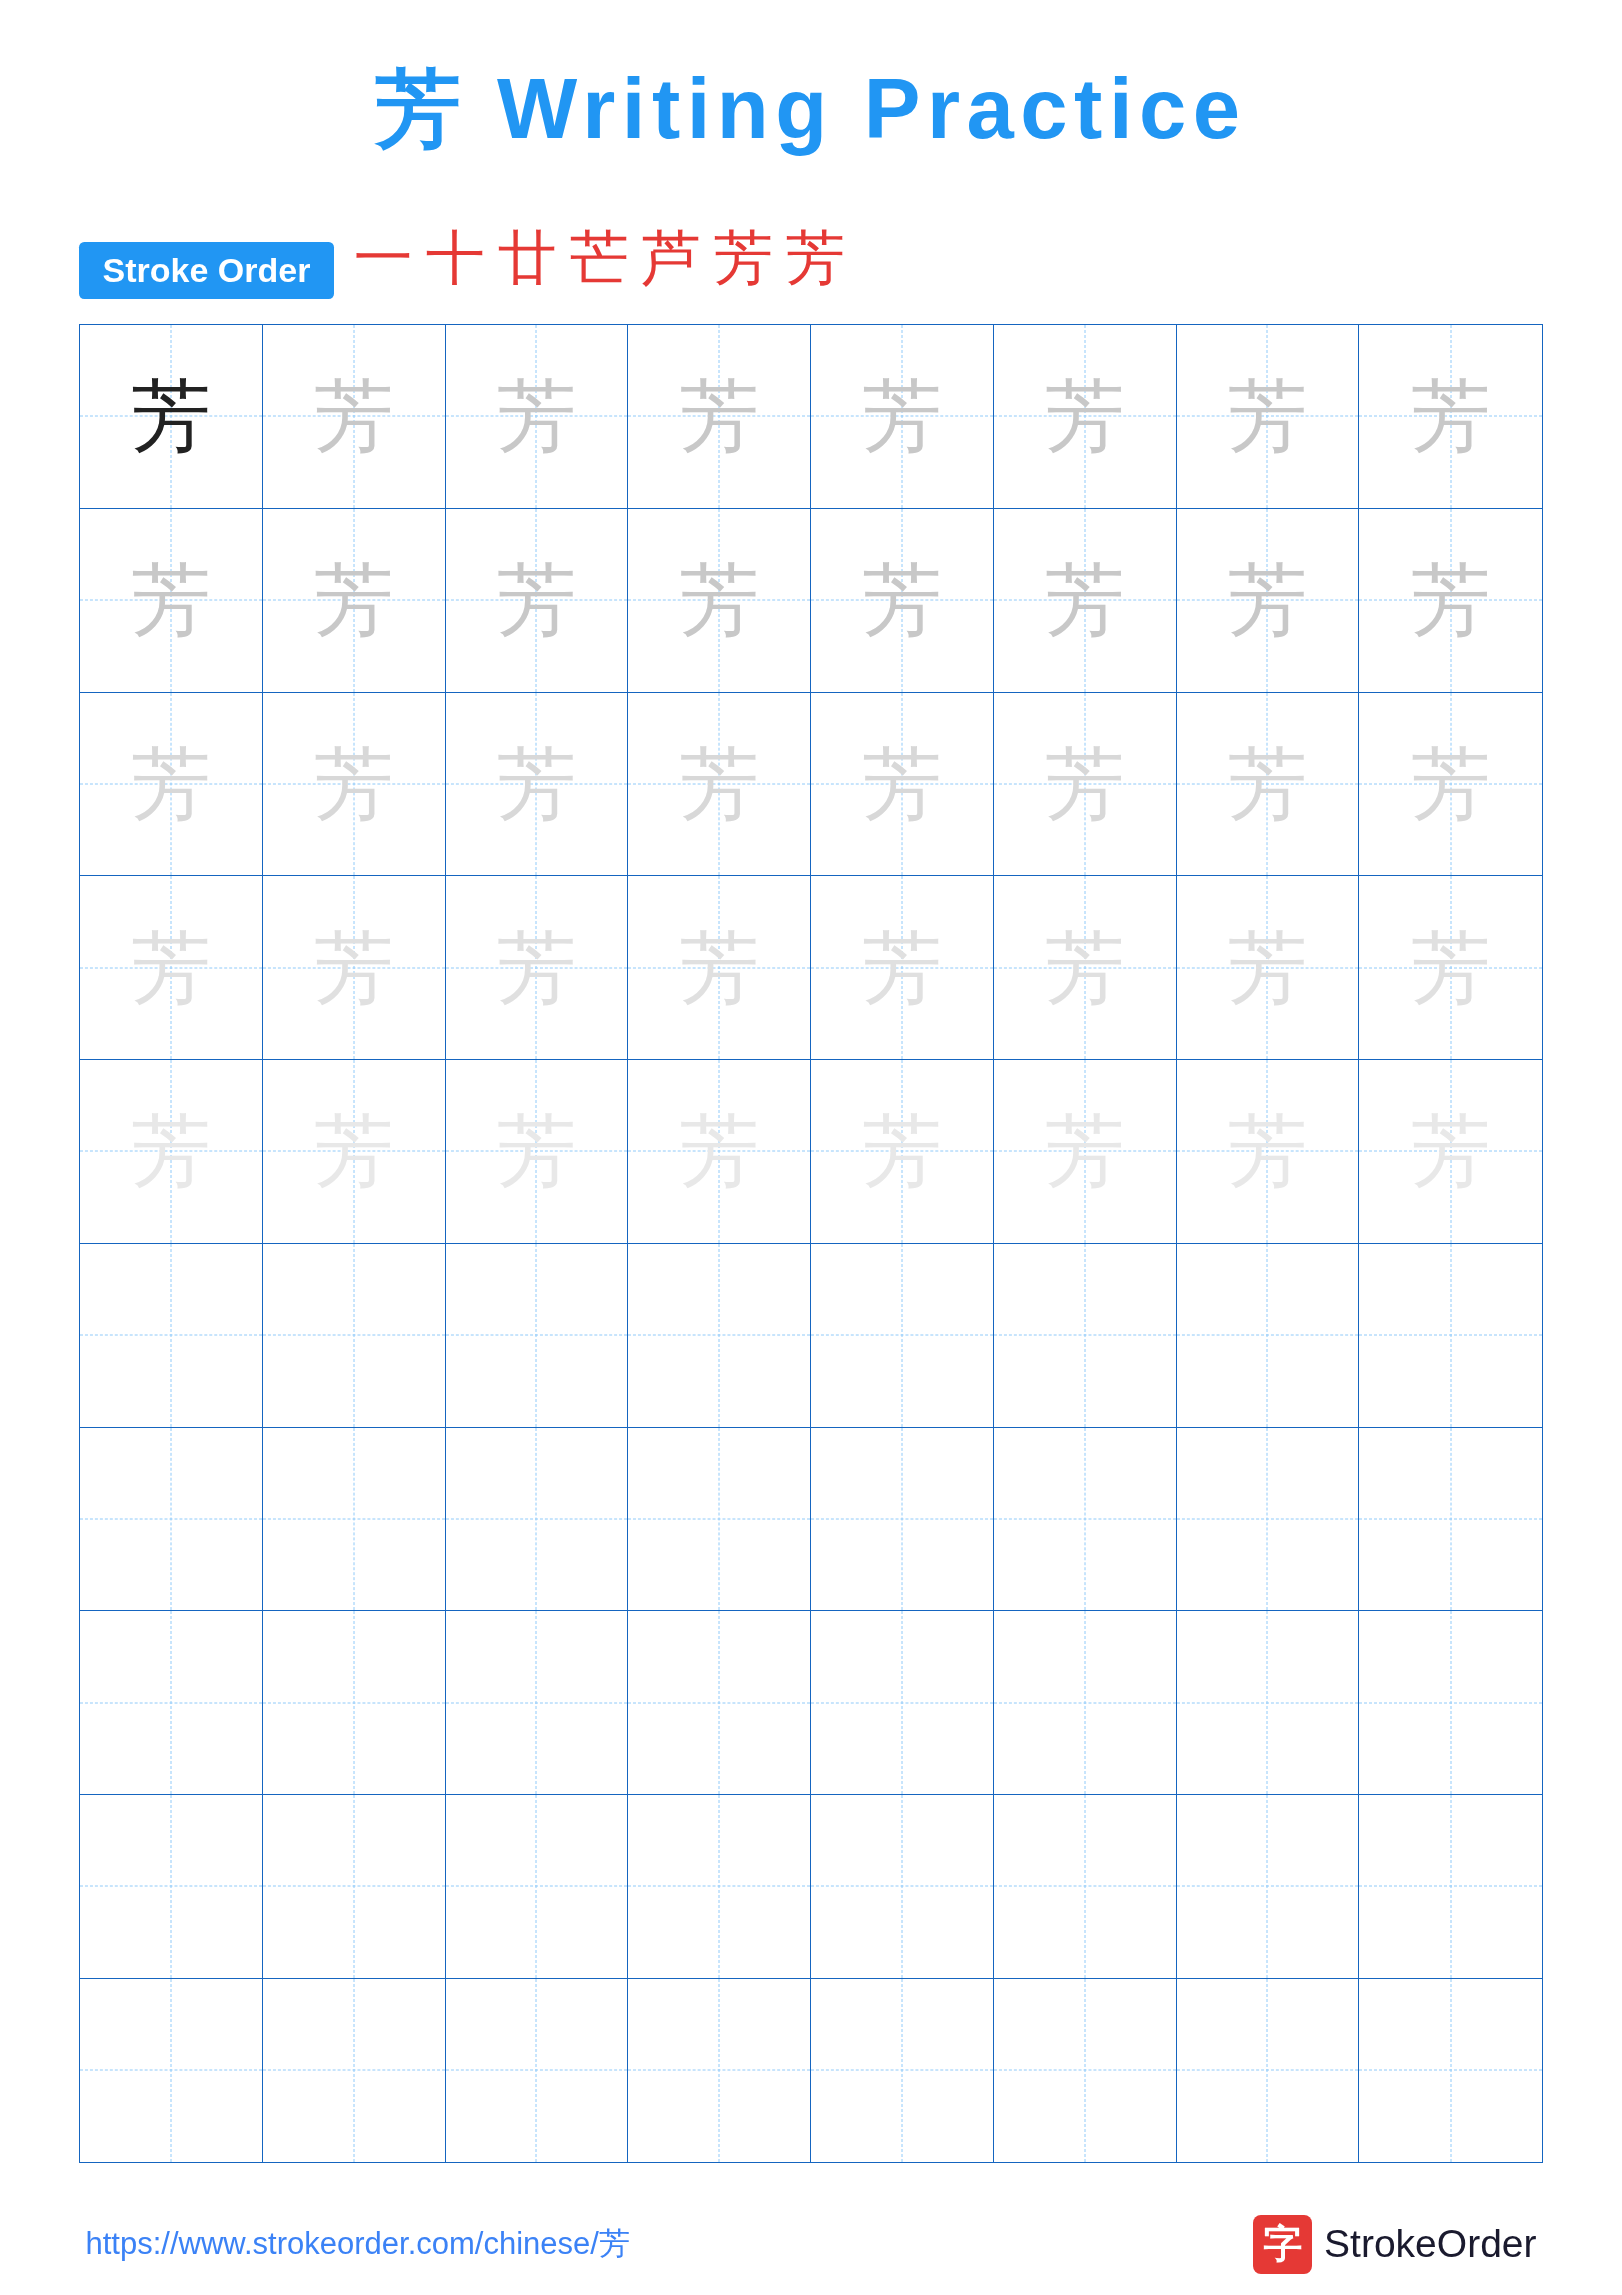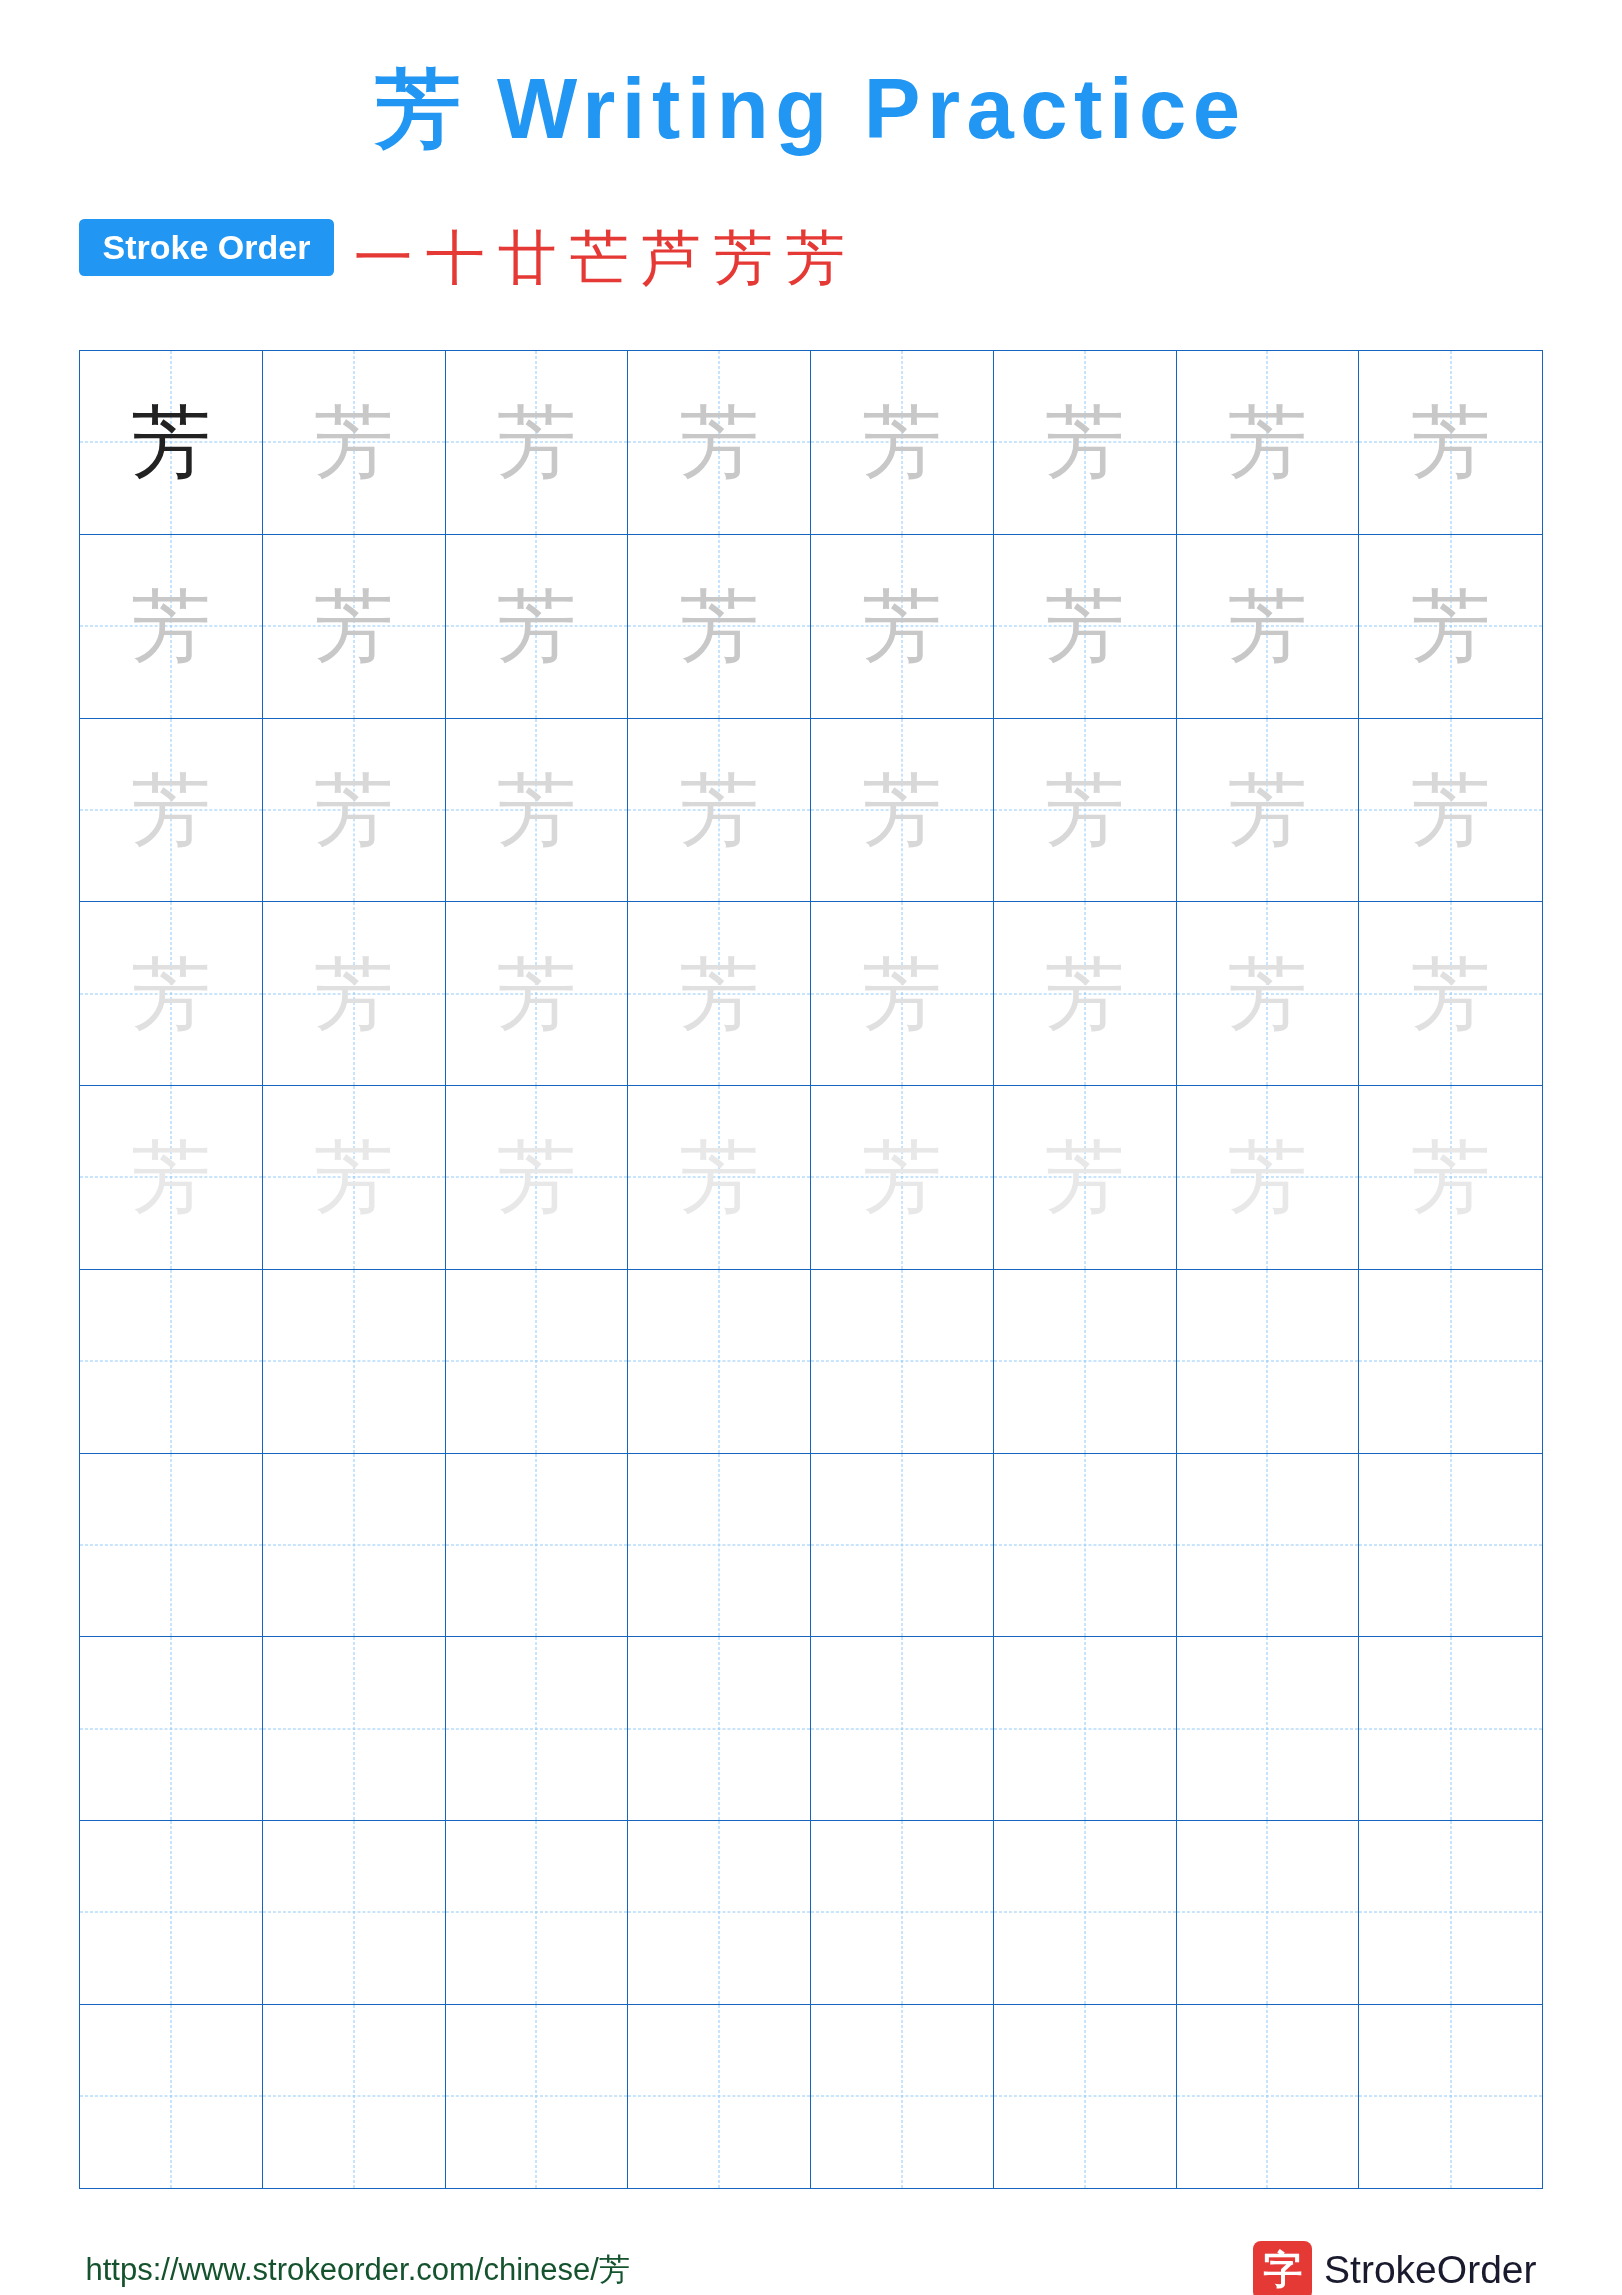--- a/index.html
+++ b/index.html
@@ -25,22 +25,22 @@
       font-size: 85px;
       font-weight: bold;
       color: #2196F3;
       margin-bottom: 52px;
       font-family: Arial, sans-serif;
       letter-spacing: 6.5px;
     }
 
     .stroke-order-row {
       display: flex;
-      align-items: flex-start;
-      margin-bottom: 51px;
+      align-items: flex-end;
+      margin-bottom: 25px;
       gap: 19.6px;
     }
 
     .stroke-order-badge {
       background: #2196F3;
       color: white;
       font-size: 34px;
       font-weight: bold;
       padding: 9.2px 23.6px;
       border-radius: 5.2px;
@@ -148,21 +148,21 @@
     .footer {
       display: flex;
       align-items: center;
       justify-content: space-between;
       margin-top: 52px;
       padding: 0 6.5px;
     }
 
     .footer-url {
       font-size: 31px;
-      color: #14532d;
+      color: #3b82f6;
       font-family: Arial, sans-serif;
     }
 
     .footer-logo {
       display: flex;
       align-items: center;
       gap: 11.8px;
     }
 
     .footer-logo-icon {

